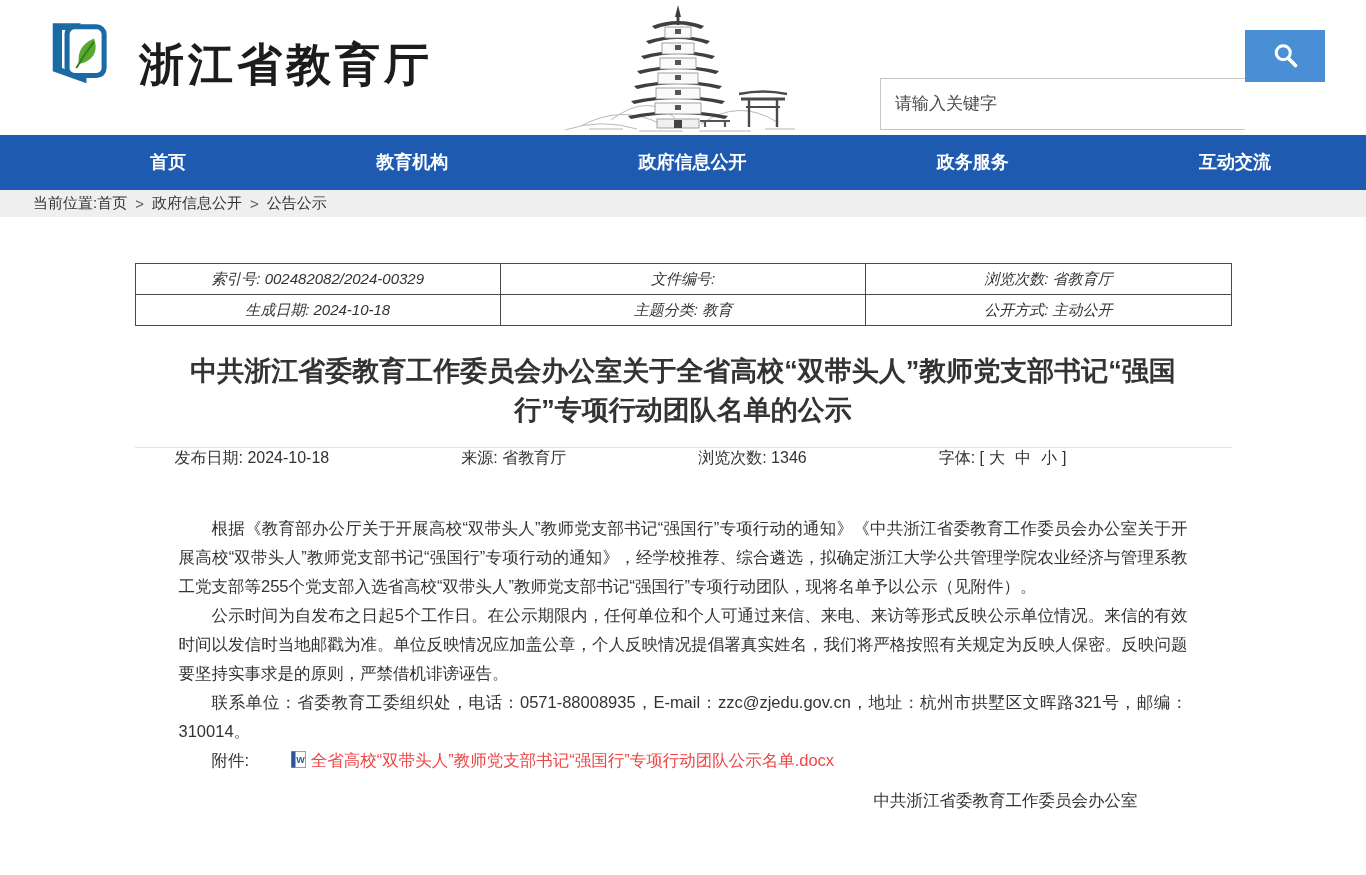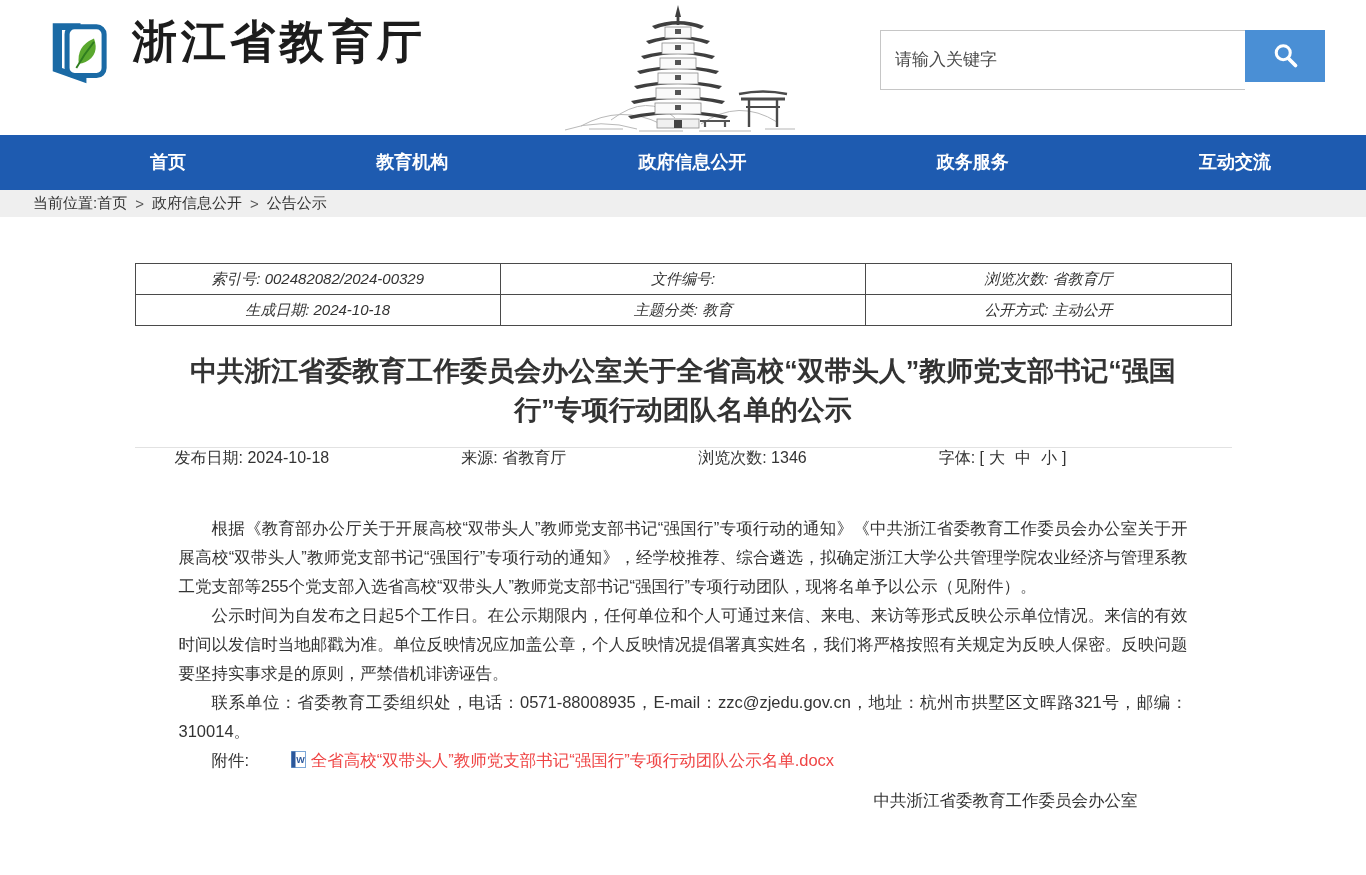--- a/index.html
+++ b/index.html
@@ -6,32 +6,33 @@
   html, body {
     margin: 0; padding: 0;
     width: 1366px; height: 875px;
     background: #ffffff;
     font-family: "Liberation Sans", "DejaVu Sans", sans-serif;
     color: #333;
     overflow: hidden;
   }
   
   .header { position: relative; height: 135px; background: #fff; }
-  .logo { position: absolute; left: 44px; top: 20px; display: flex; align-items: flex-start; gap: 20px; cursor: pointer; }
+  .logo { position: absolute; left: 44px; top: 20px; display: flex; align-items: flex-end; gap: 27px; cursor: pointer; }
   .logo-text {
     font-family: "Liberation Serif", "DejaVu Serif", serif;
     font-size: 45px; font-weight: 700; color: #1c1c1c; letter-spacing: 4px;
     line-height: 1;
   }
   .pagoda-wrap { position: absolute; left: 50%; top: 2px; transform: translateX(-50%); }
   .search-box { position: absolute; right: 41px; top: 30px; display: flex; }
   .search-input {
-    width: 365px; height: 60px; border: 1px solid #c6c6c6; border-right: none;
+    width: 365px; height: 52px; border: 1px solid #c6c6c6; border-right: none;
     font-size: 17px; padding: 0 14px; outline: none; color: #333;
     font-family: "Liberation Sans", sans-serif;
+    margin-top: 48px;
   }
   .search-input::placeholder { color: #4a4a4a; opacity: 1; }
   .search-btn {
     width: 80px; height: 52px; background: #4a8fd5; border: none; cursor: pointer;
     display: flex; align-items: center; justify-content: center;
   }
   
   .nav {
     height: 55px; background: #1e5bb0; display: flex; align-items: center;
     justify-content: space-between; padding: 0 95px 0 150px;

